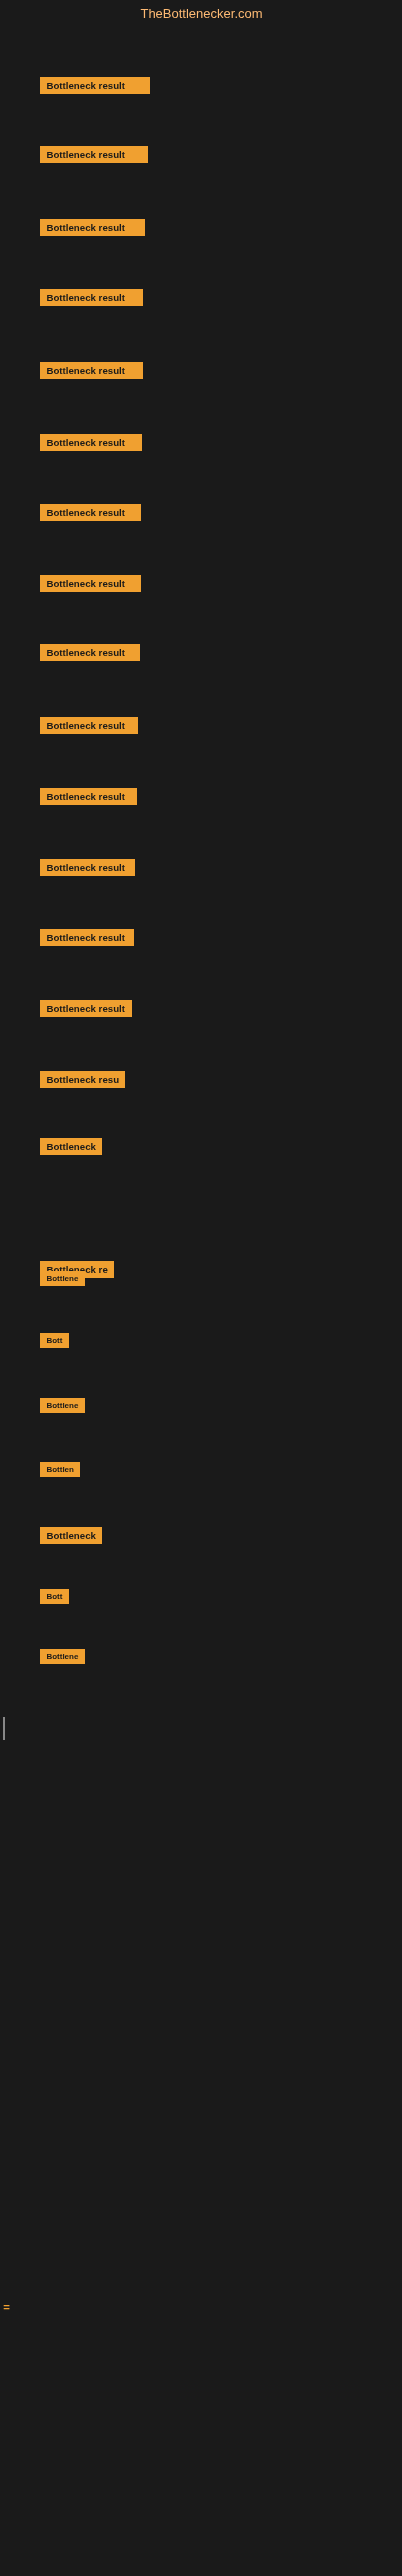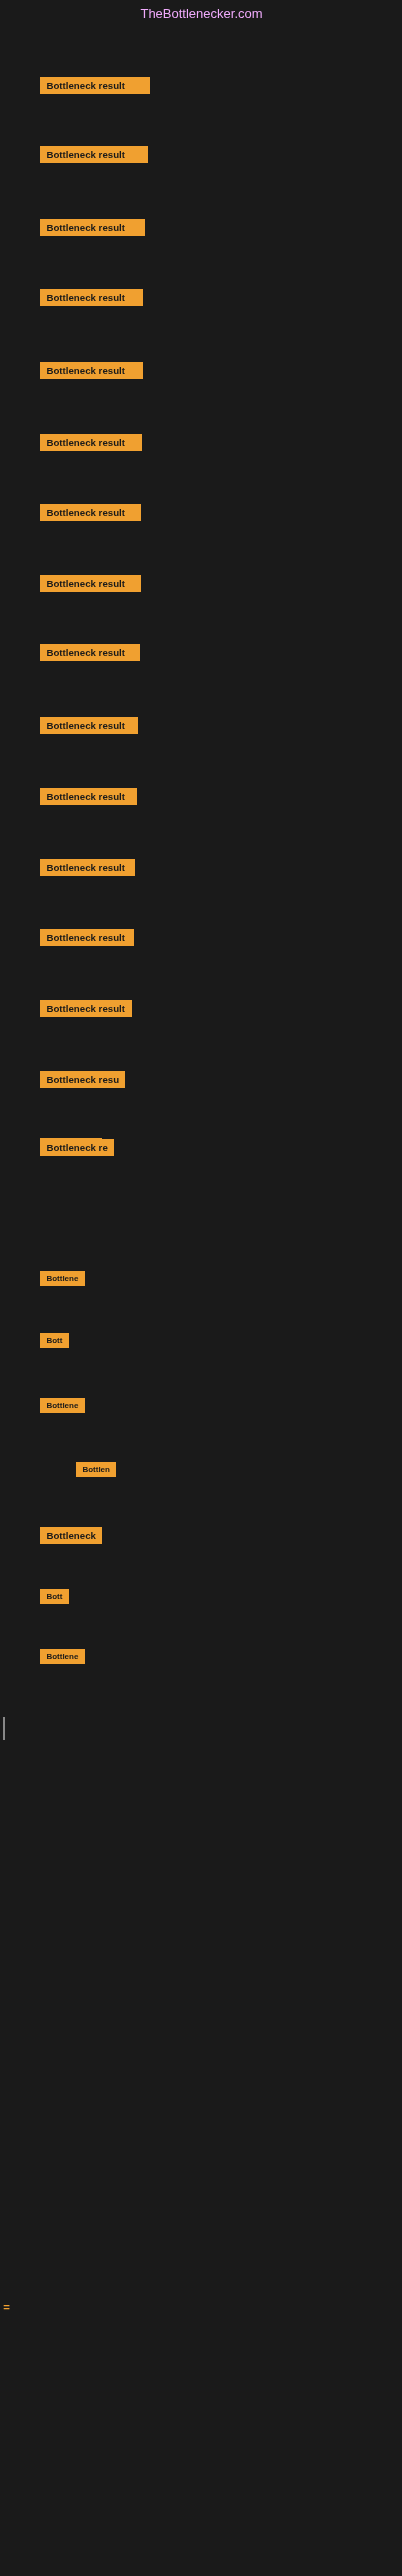--- a/index.html
+++ b/index.html
@@ -11,21 +11,21 @@
     body {
       width: 403px;
       min-height: 2576px;
       background-color: #1a1a1a;
       font-family: Arial, sans-serif;
       position: relative;
     }
 
     .site-title {
       text-align: center;
-      color: #f0abfc;
+      color: #fdba74;
       font-size: 13px;
       padding: 6.4px 0 9.7px 0;
       font-weight: normal;
     }
 
     .bottleneck-bar {
       display: flex;
       align-items: center;
       margin-bottom: 0;
       position: absolute;
@@ -90,33 +90,33 @@
     </div>
     <div class="bottleneck-bar" style="top: 969px; width: 132px;">
       <span class="bottleneck-label" style="width: 132px; font-size: 9.7px;">Bottleneck result</span>
     </div>
     <div class="bottleneck-bar" style="top: 1040px; width: 117px;">
       <span class="bottleneck-label" style="width: 98px; font-size: 9.7px;">Bottleneck resu</span>
     </div>
     <div class="bottleneck-bar" style="top: 1107px; width: 72px;">
       <span class="bottleneck-label" style="width: 72px; font-size: 9.7px;">Bottleneck</span>
     </div>
-    <div class="bottleneck-bar" style="top: 1108px; width: 93px;">
+    <div class="bottleneck-bar" style="top: 1230px; width: 93px;">
       <span class="bottleneck-label" style="width: 93px; font-size: 9.7px;">Bottleneck re</span>
     </div>
     <div class="bottleneck-bar" style="top: 1240px; width: 60px;">
       <span class="bottleneck-label" style="width: 60px; font-size: 8px;">Bottlene</span>
     </div>
     <div class="bottleneck-bar" style="top: 1302px; width: 36px;">
       <span class="bottleneck-label" style="width: 36px; font-size: 8px;">Bott</span>
     </div>
     <div class="bottleneck-bar" style="top: 1367px; width: 60px;">
       <span class="bottleneck-label" style="width: 60px; font-size: 8px;">Bottlene</span>
     </div>
-    <div class="bottleneck-bar" style="top: 1431px; width: 55px; margin-left: 36px;">
+    <div class="bottleneck-bar" style="top: 1431px; width: 55px;">
       <span class="bottleneck-label" style="width: 55px; font-size: 8px;">Bottlen</span>
     </div>
     <div class="bottleneck-bar" style="top: 1496px; width: 74px;">
       <span class="bottleneck-label" style="width: 74px; font-size: 9.7px;">Bottleneck</span>
     </div>
     <div class="bottleneck-bar" style="top: 1558px; width: 35px;">
       <span class="bottleneck-label" style="width: 35px; font-size: 8px;">Bott</span>
     </div>
     <div class="bottleneck-bar" style="top: 1618px; width: 59px;">
       <span class="bottleneck-label" style="width: 59px; font-size: 8px;">Bottlene</span>

